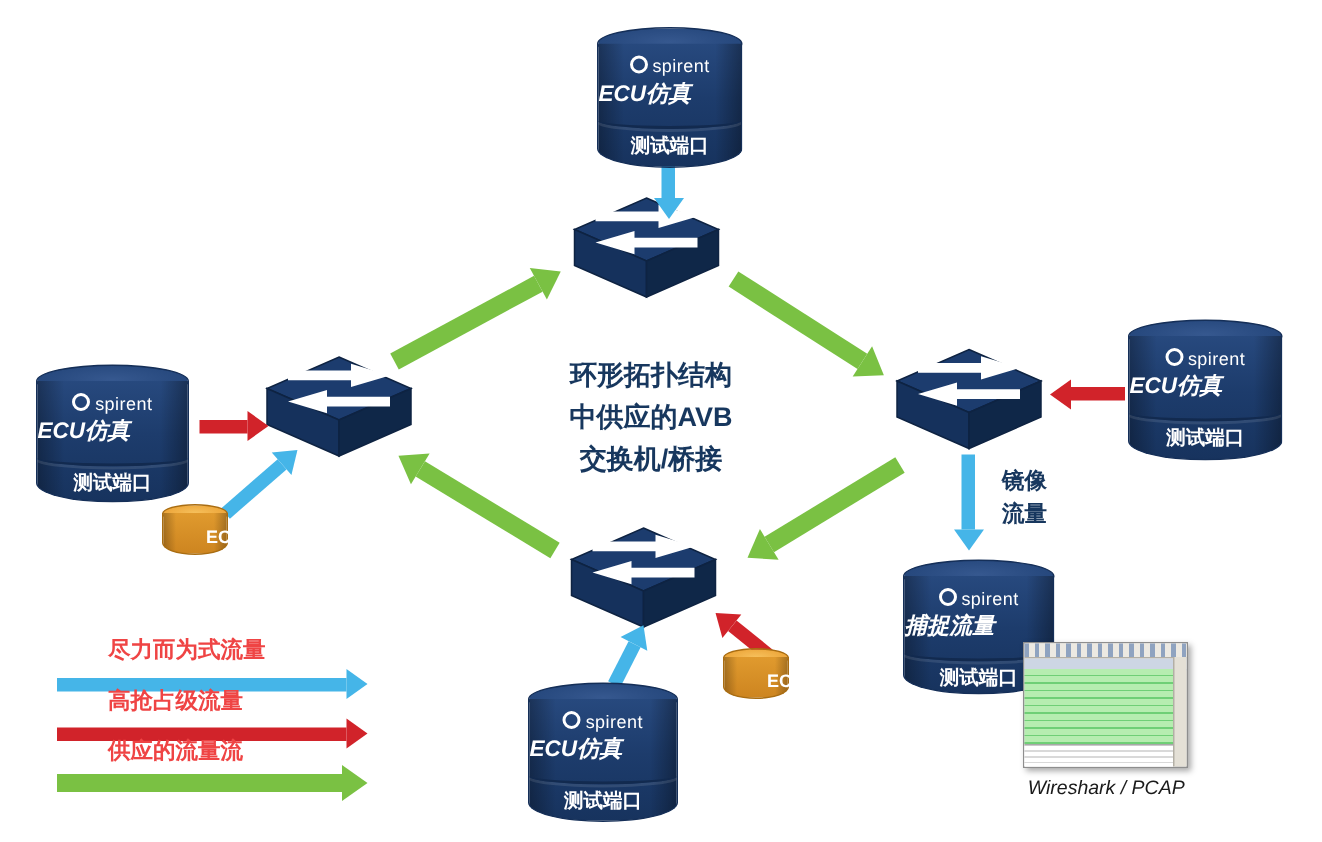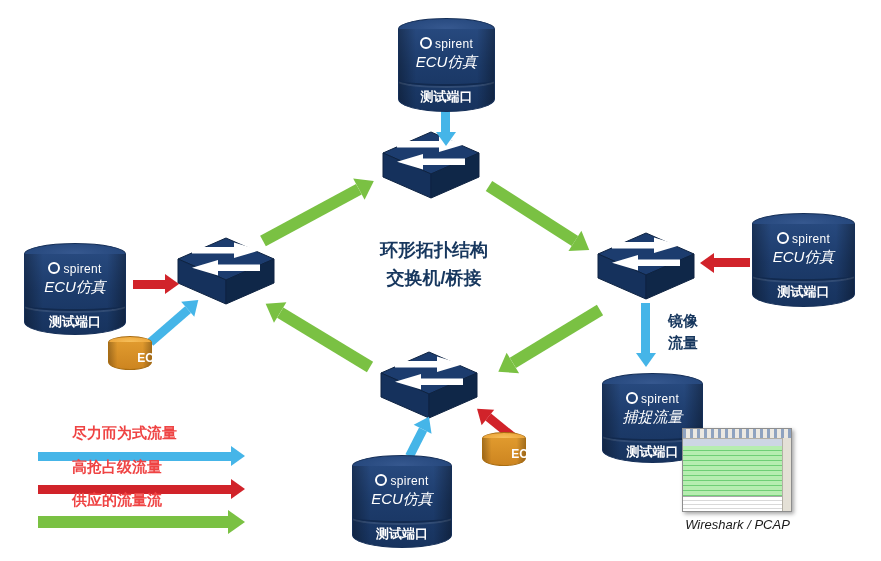--- a/index.html
+++ b/index.html
@@ -20,21 +20,21 @@
     background:
       linear-gradient(90deg, rgba(0,0,0,.30) 0%, rgba(0,0,0,0) 18%, rgba(0,0,0,0) 82%, rgba(0,0,0,.32) 100%),
       linear-gradient(180deg, #27497e 0%, #1d3c6c 45%, #17335e 100%);
     border:1px solid #152f58; border-top:none;
     border-radius:0 0 50% 50% / 0 0 13px 13px;
     box-sizing:border-box; overflow:hidden; z-index:2;
   }
   .brand { color:#fff; font-size:12px; letter-spacing:.3px;
     display:flex; align-items:flex-start; justify-content:center; gap:3px; margin-top:8px; }
   .logo-ring { width:8px; height:8px; border:2px solid #fff; border-radius:50%; display:inline-block; }
-  .drum-title { color:#fff; font-weight:normal; font-style:italic; font-size:15px; text-align:center; margin-top:2px; white-space:nowrap; }
+  .drum-title { color:#fff; font-weight:bold; font-style:italic; font-size:15px; text-align:left; margin-top:2px; white-space:nowrap; }
   .groove { height:10px; border-radius:50%; border-bottom:2px solid #122a4f; margin:2px -1px 0;
     box-shadow:0 2px 0 rgba(255,255,255,0.10); }
   .groove.small { height:8px; margin-top:1px; }
   .drum-sub { color:#fff; font-weight:bold; font-size:13px; text-align:center; margin-top:2px; white-space:nowrap; }
 
   
   .ecu-drum { position:absolute; width:44px; height:34px; }
   .ecu-top { position:absolute; top:0; left:0; right:0; height:13px; border-radius:50%;
     background:radial-gradient(ellipse at 50% 45%, #f6c05c 0%, #eda63a 70%);
     border:1px solid #a96d12; box-sizing:border-box; z-index:1; }
@@ -260,20 +260,21 @@
     <div class="shaft"></div>
       <div class="head"></div>
   </div>
   <div class="arrow green" style="left:370px;top:355px;width:122px;transform:rotate(-148.8deg);">
     <div class="shaft"></div>
       <div class="head"></div>
   </div>
 
   <div class="center-caption">
     <div>环形拓扑结构</div>
+    <div>中供应的AVB</div>
     <div>交换机/桥接</div>
   </div>
 
   <div class="mirror-label">镜像流量</div>
 
   <div class="wireshark">
     <div class="ws-toolbar"></div>
     <div class="ws-header"></div>
     <div class="ws-rows"></div>
     <div class="ws-bottom"></div>

